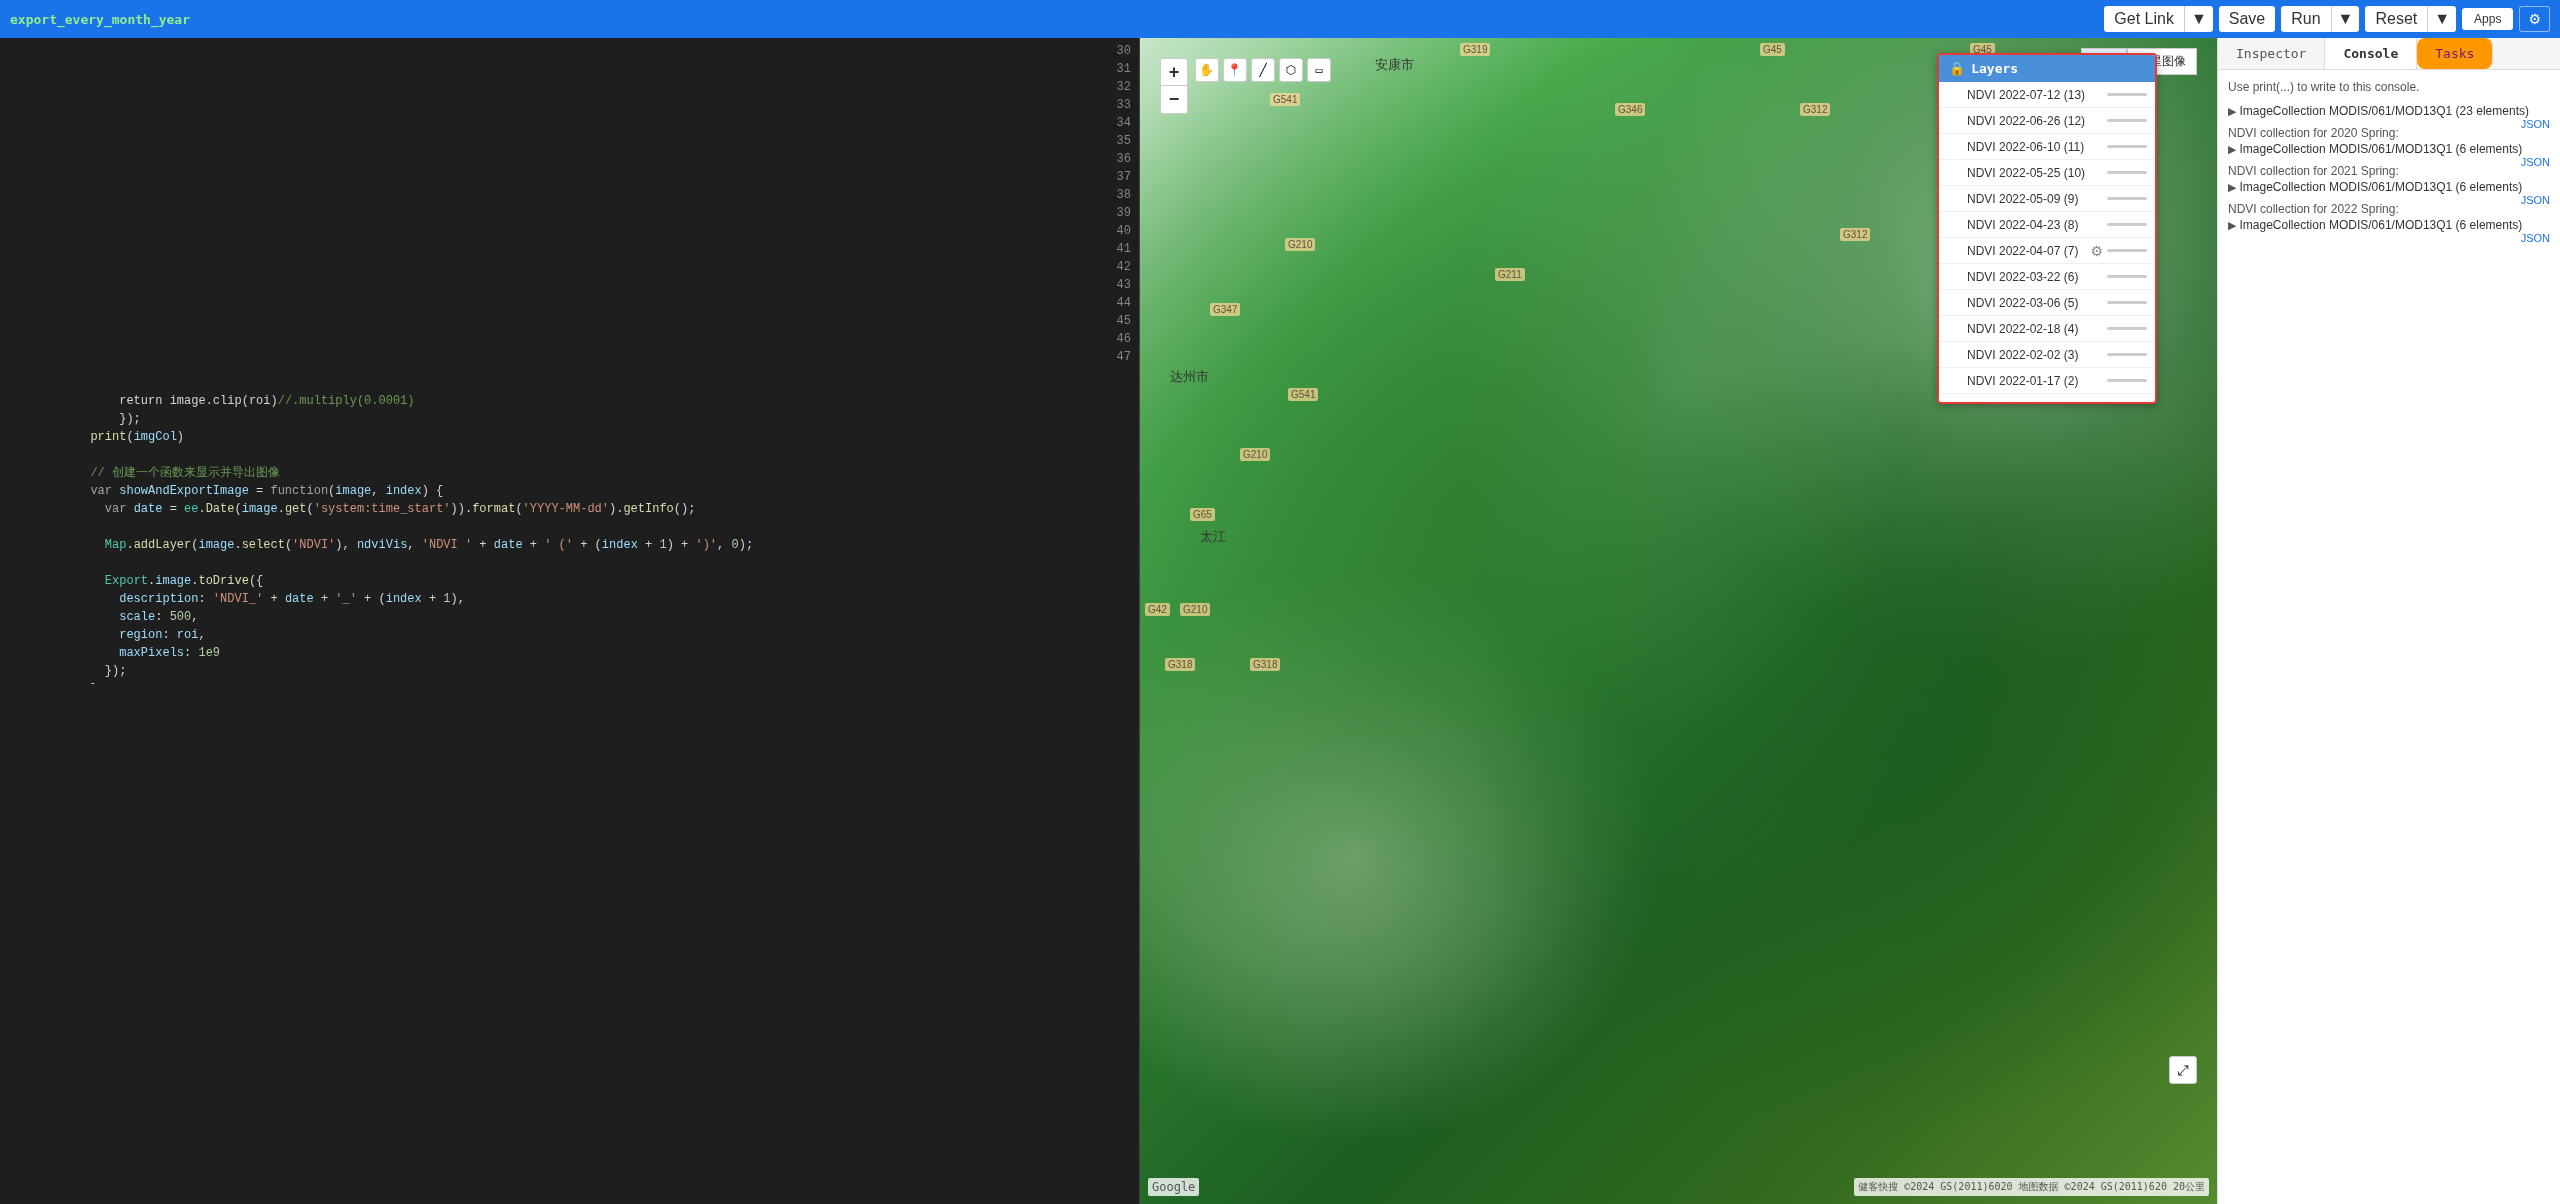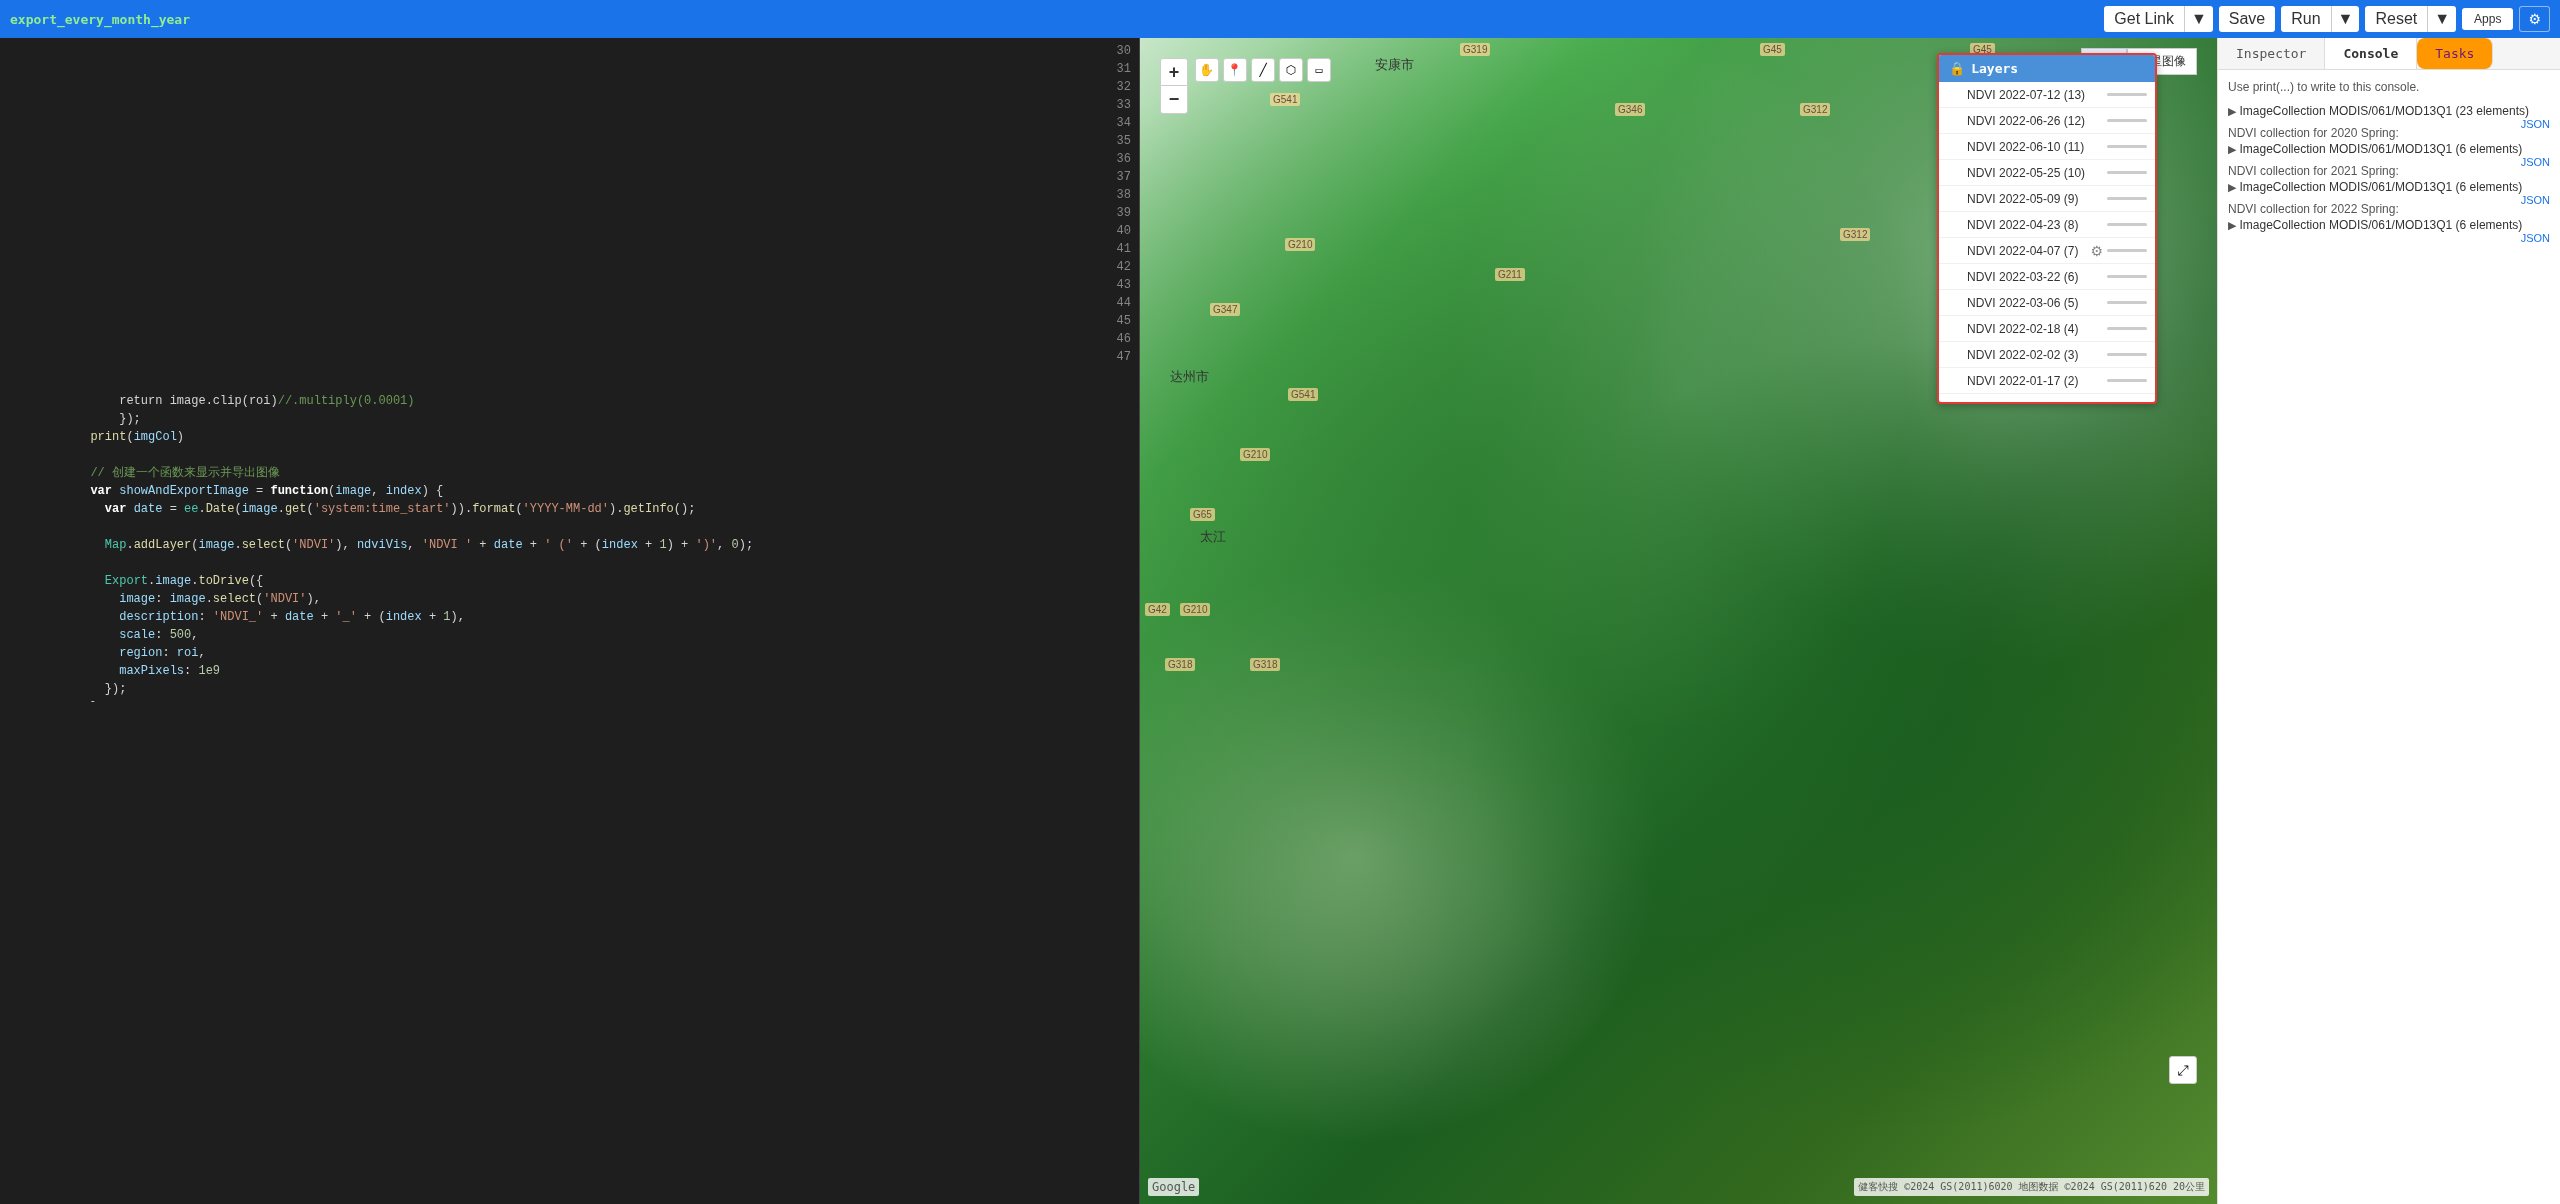--- a/index.html
+++ b/index.html
@@ -33,21 +33,21 @@
       width: 1140px; background: #1e1e1e; color: #d4d4d4;
       overflow: hidden; position: relative; flex-shrink: 0;
       border-right: 1px solid #444;
     }
     .code-area { font-family: 'Consolas', 'Courier New', monospace; font-size: 12px; line-height: 18px; }
     .code-lines { display: flex; flex-direction: column; }
     .line-numbers { color: #858585; padding: 4px 8px 4px 4px; text-align: right; user-select: none; min-width: 38px; }
     .line-number { height: 18px; line-height: 18px; }
     .code-content { padding: 4px 0; flex: 1; overflow: hidden; }
     .code-line { height: 18px; line-height: 18px; white-space: pre; padding-left: 4px; }
-    .kw { color: #ffffff; font-weight: bold; }
+    .kw { color: #a3a3a3; }
     .fn { color: #dcdcaa; }
     .str { color: #ce9178; }
     .num { color: #b5cea8; }
     .comment { color: #6a9955; }
     .var-name { color: #9cdcfe; }
     .prop { color: #9cdcfe; }
     .cn { color: #4ec9b0; }
 
     
     #map-area {
@@ -256,23 +256,20 @@
           </div>
           <div class="code-line">&nbsp;</div>
           <div class="code-line">
             &nbsp;&nbsp;<span class="cn">Map</span>.<span class="fn">addLayer</span>(<span class="var-name">image</span>.<span class="fn">select</span>(<span class="str">'NDVI'</span>), <span class="var-name">ndviVis</span>, <span class="str">'NDVI '</span> + <span class="var-name">date</span> + <span class="str">' ('</span> + (<span class="var-name">index</span> + <span class="num">1</span>) + <span class="str">')'</span>, <span class="num">0</span>);
           </div>
           <div class="code-line">&nbsp;</div>
           <div class="code-line">
             &nbsp;&nbsp;<span class="cn">Export</span>.<span class="prop">image</span>.<span class="fn">toDrive</span>({
           </div>
           <div class="code-line">
-            &nbsp;&nbsp;&nbsp;&nbsp;<span class="prop">image</span>: <span class="var-name">image</span>.<span class="fn">select</span>(<span class="str">'NDVI'</span>),
-          </div>
-          <div class="code-line">
             &nbsp;&nbsp;&nbsp;&nbsp;<span class="prop">description</span>: <span class="str">'NDVI_'</span> + <span class="var-name">date</span> + <span class="str">'_'</span> + (<span class="var-name">index</span> + <span class="num">1</span>),
           </div>
           <div class="code-line">
             &nbsp;&nbsp;&nbsp;&nbsp;<span class="prop">scale</span>: <span class="num">500</span>,
           </div>
           <div class="code-line">
             &nbsp;&nbsp;&nbsp;&nbsp;<span class="prop">region</span>: <span class="var-name">roi</span>,
           </div>
           <div class="code-line">
             &nbsp;&nbsp;&nbsp;&nbsp;<span class="prop">maxPixels</span>: <span class="num">1e9</span>

